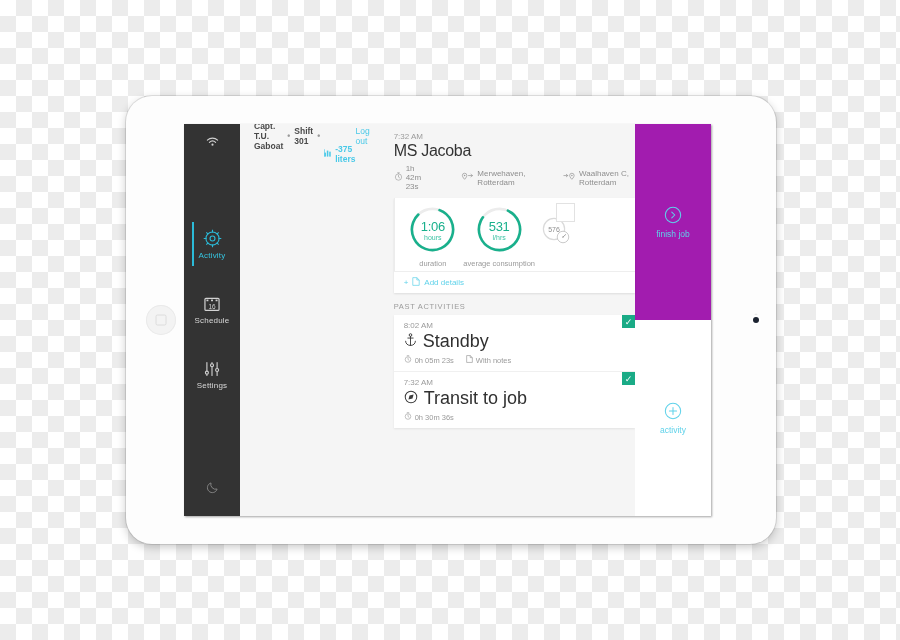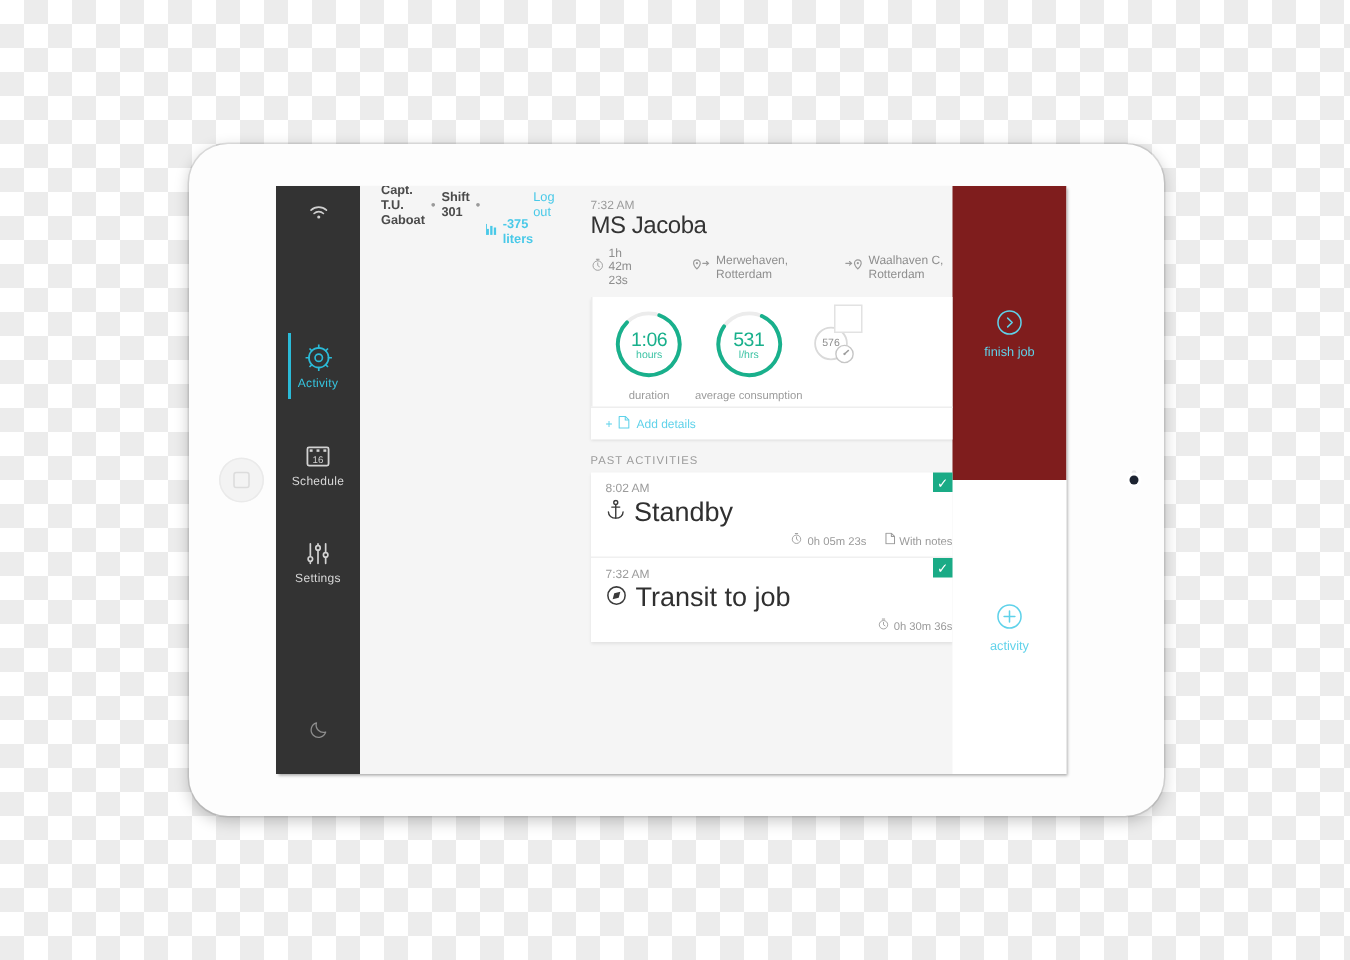--- a/index.html
+++ b/index.html
@@ -269,21 +269,21 @@
     flex: 1 1 0;
     display: flex;
     flex-direction: column;
     align-items: center;
     justify-content: center;
     gap: 3px;
     color: #5fd2ea;
     font-size: 8.5px;
     cursor: pointer;
   }
-  #action-finish { background: #7f1d1d; }
+  #action-finish { background: #a21caf; }
   #action-add { background: #ffffff; }
 
   
   .past-head {
     font-size: 7.5px;
     color: #9b9b9b;
     letter-spacing: .7px;
     margin: 9px 0 4px;
   }
   .past-card { background: #fff; box-shadow: 0 1px 2px rgba(0,0,0,0.08); }
@@ -292,21 +292,21 @@
     padding: 6px 0 6px 10px;
     border-bottom: 1px solid #f0f0f0;
   }
   .past-row:last-child { border-bottom: none; }
   .past-name {
     display: flex; align-items: center; gap: 6px;
     font-size: 18px; color: #303030; margin: 1px 0 3px;
   }
   .past-meta {
     display: flex; align-items: center; gap: 12px;
-    font-size: 7.5px; color: #9b9b9b; justify-content: flex-end;
+    font-size: 7.5px; color: #9b9b9b;
   }
   .past-meta .mi { display: inline-flex; align-items: center; gap: 3px; }
   .check-badge {
     position: absolute;
     right: 0; top: 0;
     width: 13px; height: 13px;
     background: #1aab86;
     color: #fff;
     font-size: 9px;
     display: flex; align-items: center; justify-content: center;

